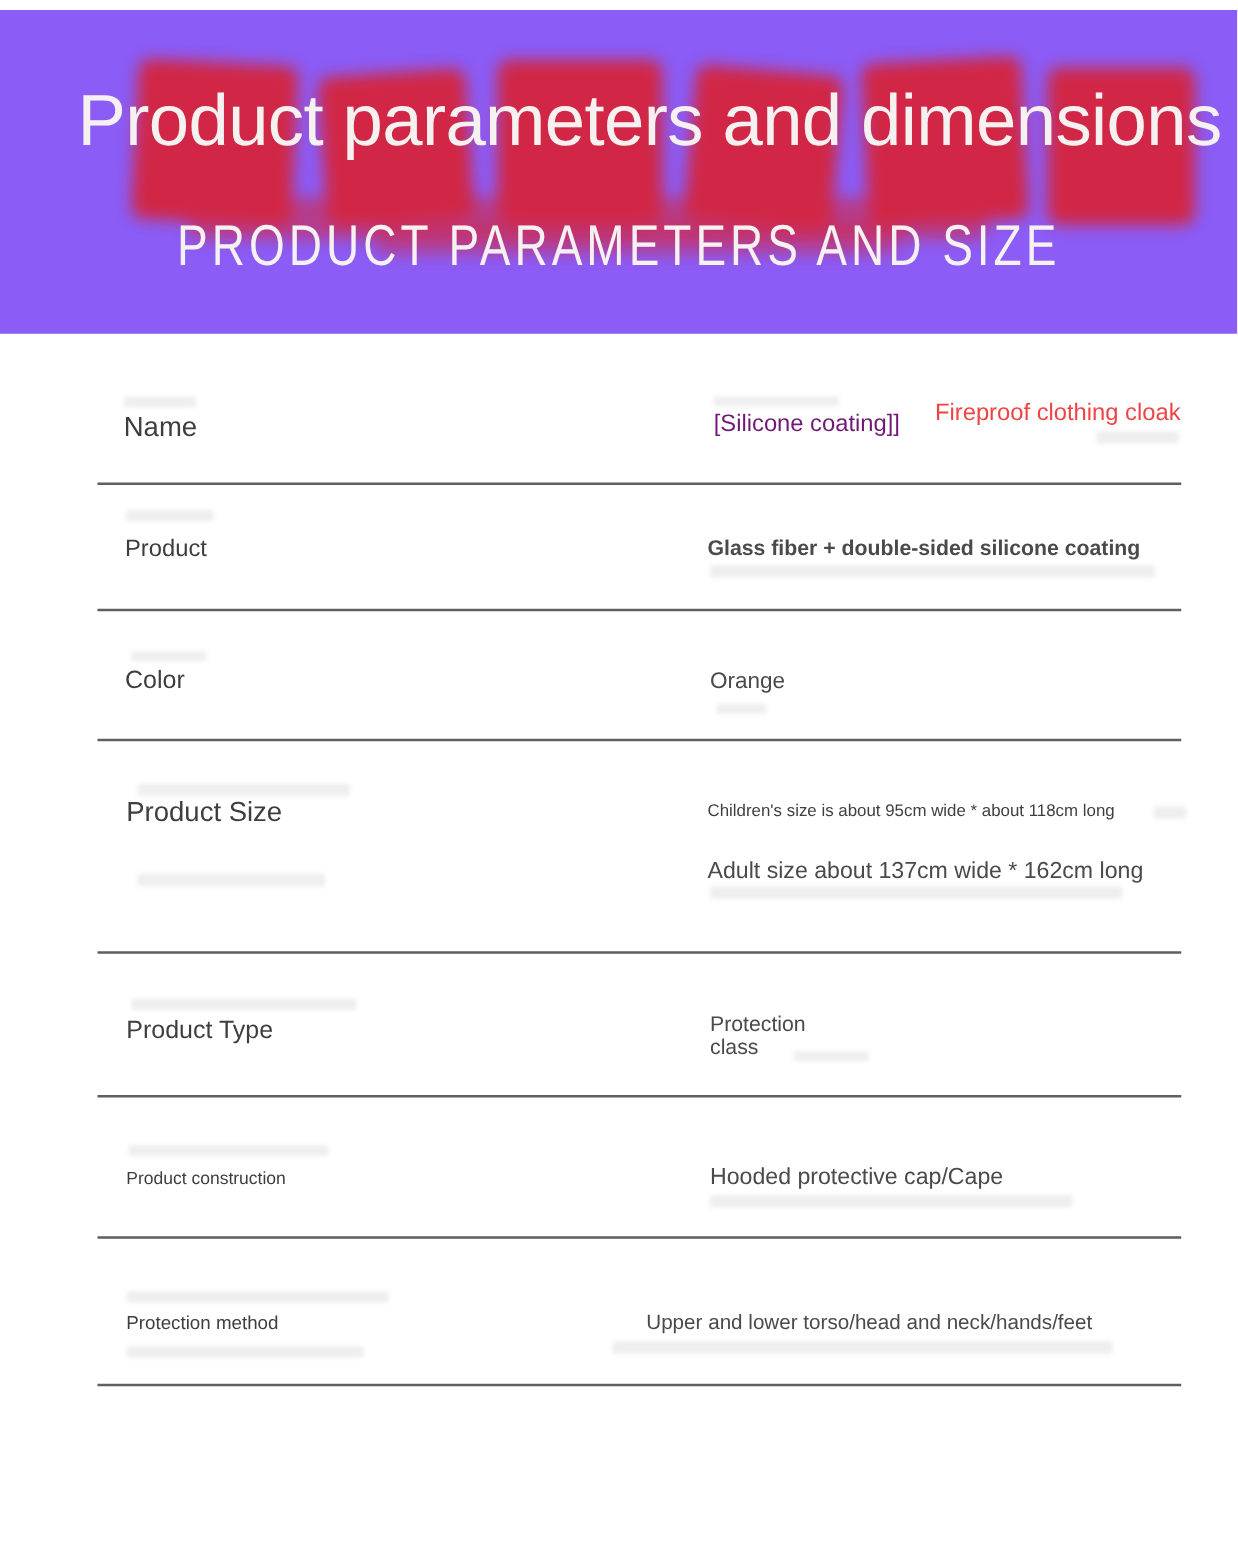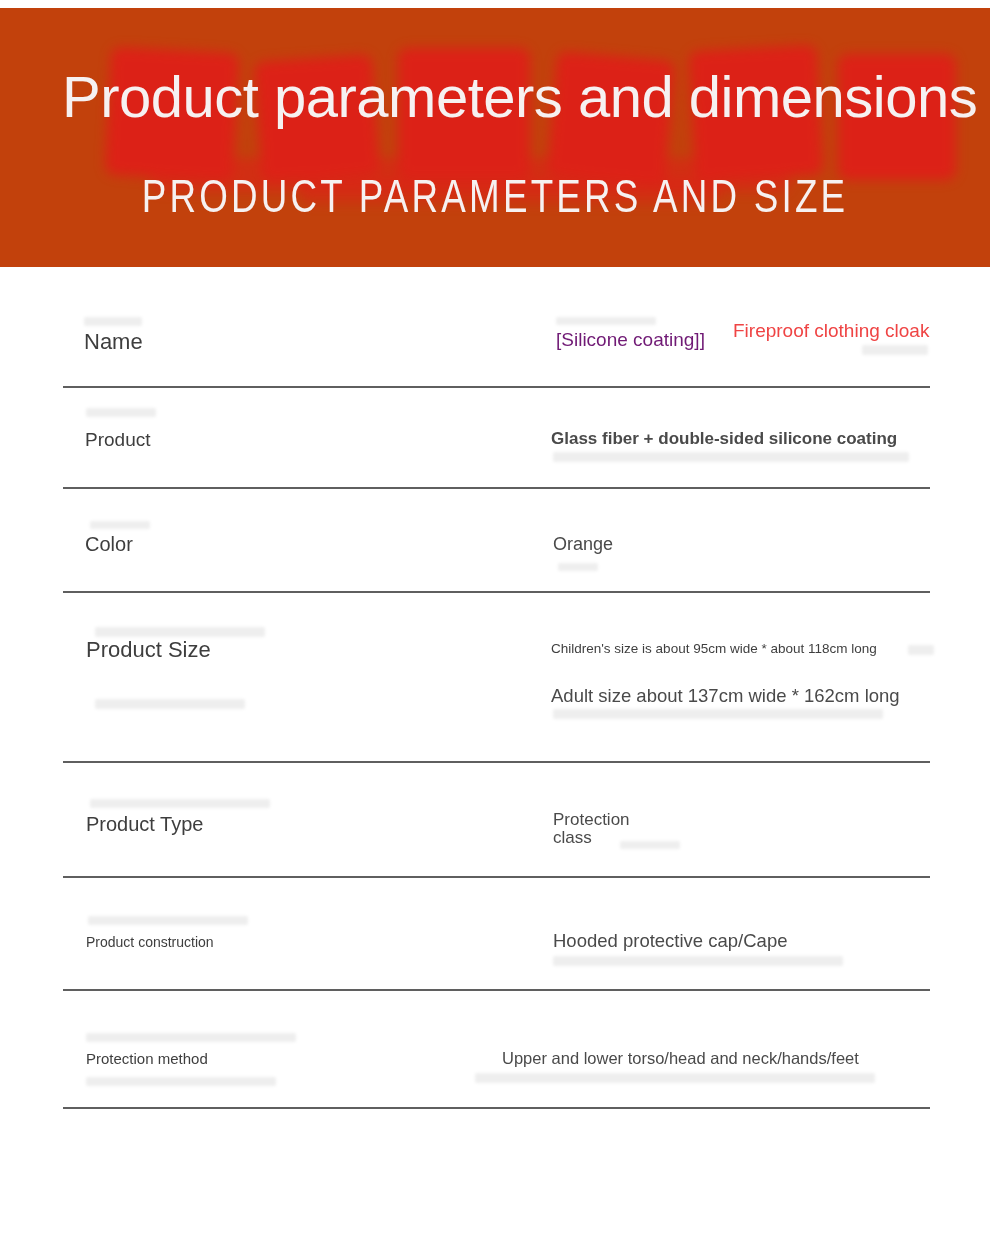--- a/index.html
+++ b/index.html
@@ -6,21 +6,21 @@
   .page{
     position:relative;width:990px;height:1250px;margin:0 auto;
     background:#ffffff;overflow:hidden;
     font-family:"Liberation Sans","DejaVu Sans",sans-serif;
     -webkit-font-smoothing:antialiased;
   }
 
   
   .banner{
     position:absolute;left:0;top:8px;width:990px;height:259px;
-    background:#c2410c;overflow:hidden;
+    background:#8b5cf6;overflow:hidden;
   }
   .wm{position:absolute;inset:0;filter:blur(6px);opacity:.8;}
   .wm i{position:absolute;background:#e31a1a;display:block;border-radius:10px;}
   .wm i:nth-child(1){left:108px;top:42px;width:128px;height:128px;transform:rotate(3deg);}
   .wm i:nth-child(2){left:258px;top:50px;width:118px;height:120px;transform:rotate(-4deg);}
   .wm i:nth-child(3){left:398px;top:40px;width:132px;height:130px;}
   .wm i:nth-child(4){left:552px;top:48px;width:118px;height:124px;transform:rotate(5deg);}
   .wm i:nth-child(5){left:692px;top:40px;width:128px;height:130px;transform:rotate(-3deg);}
   .wm i:nth-child(6){left:838px;top:46px;width:118px;height:126px;}
   .wm i:nth-child(7){left:150px;top:150px;width:640px;height:34px;opacity:.6;}
@@ -31,21 +31,21 @@
     color:#f6f1f1;white-space:nowrap;
   }
   .banner-subtitle{
     position:absolute;left:0;top:163px;width:990px;text-align:center;
     font-size:46px;line-height:50px;font-weight:400;letter-spacing:4px;
     color:#f6f1f1;transform:scaleX(.8);transform-origin:center;
     white-space:nowrap;
   }
 
   
-  .row{position:absolute;left:0;width:909px;}
+  .row{position:absolute;left:15px;width:909px;}
   .row .divider{
     position:absolute;left:63px;bottom:0;width:867px;height:2px;
     background:#5f5f5f;
   }
   .lbl,.val,.note,.prefix{position:absolute;white-space:nowrap;}
   .lbl{color:#3e3e3e;}
   .val,.prefix{color:#4a4a4a;}
   .note{color:#3f3f3f;}
 
   .r1{top:267px;height:121px;}

